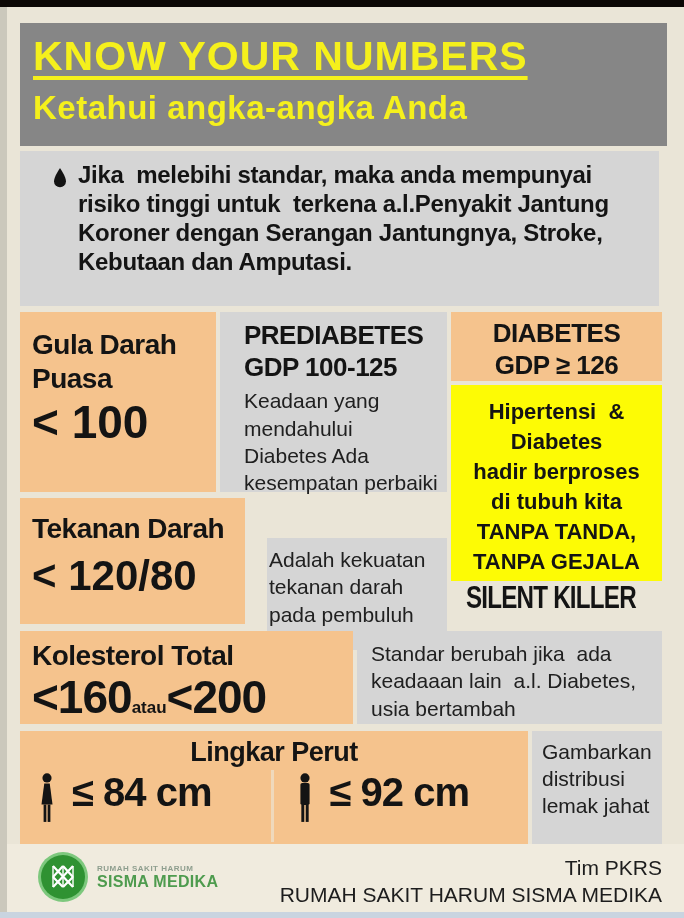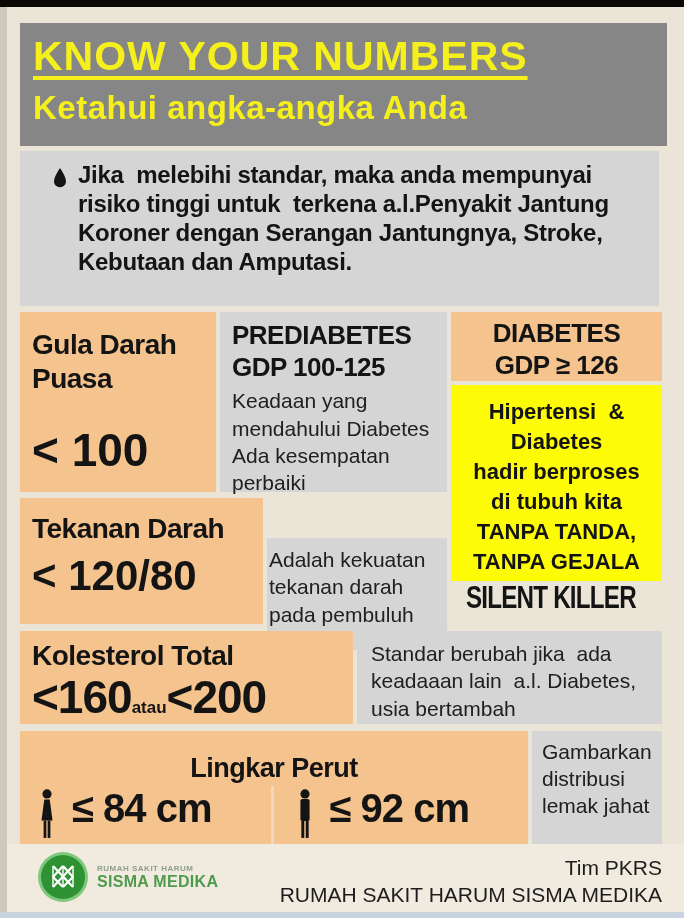--- a/index.html
+++ b/index.html
@@ -26,51 +26,51 @@
   .risk { left:20px; top:151px; width:639px; height:155px; padding:9px 8px 0 58px; }
   .risk .line { font-size:24px; font-weight:bold; color:#141414; line-height:29px; white-space:pre-wrap; letter-spacing:-0.3px; }
   .risk .drop { position:absolute; left:32px; top:16px; width:16px; height:22px; }
 
   .drop-svg { display:block; width:100%; height:100%; }
 
   
   .card-gula { left:20px; top:312px; width:196px; height:180px; padding:16px 8px 0 12px; }
   .card-title { font-size:28px; font-weight:bold; color:#141414; line-height:1.2; letter-spacing:-0.5px; }
   .big-value { font-size:46px; font-weight:bold; color:#141414; letter-spacing:0px; }
-  .card-gula .big-value { margin-top:28px; }
-
-  .card-prediabetes { left:220px; top:312px; width:227px; height:180px; padding:8px 8px 0 12px; }
+  .card-gula .big-value { margin-top:0; }
+
+  .card-prediabetes { left:220px; top:312px; width:227px; height:180px; padding:8px 8px 0 24px; }
   .bold-line { font-size:26px; font-weight:bold; color:#141414; line-height:1.22; letter-spacing:-0.5px; }
   .desc { font-size:21px; color:#202020; line-height:1.3; margin-top:4px; white-space:pre-wrap; }
 
   .card-diabetes { left:451px; top:312px; width:211px; height:69px; text-align:center; padding-top:6px; }
 
   .card-silent { left:451px; top:385px; width:211px; height:196px; text-align:center; padding-top:12px; }
   .card-silent .sline { font-size:22px; font-weight:bold; color:#141414; line-height:30px; white-space:pre-wrap; }
   .silent-row { display:flex; align-items:center; justify-content:flex-end; gap:2px; margin-top:3px; }
   .silent-row .drop-s { width:15px; height:20px; }
   .silent-text { font-size:31px; font-weight:bold; color:#141414; letter-spacing:-1px;
                  transform:scaleX(0.78); transform-origin:center; display:inline-block; white-space:nowrap; }
 
-  .card-tekanan { left:20px; top:498px; width:243px; height:126px; padding:14px 4px 0 12px; }
+  .card-tekanan { left:20px; top:498px; width:225px; height:126px; padding:14px 4px 0 12px; }
   .card-tekanan .big-value { font-size:42px; margin-top:6px; }
 
   .card-adalah { left:267px; top:498px; width:180px; height:112px; padding:8px 6px 0 2px;margin-top:40px; }
   .card-adalah .desc { margin-top:0; }
 
   .card-kolesterol { left:20px; top:631px; width:333px; height:93px; padding:8px 4px 0 12px; }
   .kol-value { margin-top:0px; line-height:1.05; }
   .kol-value .num { font-size:46px; font-weight:bold; color:#141414; letter-spacing:-1px; }
   .kol-value .conj { font-size:17px; font-weight:bold; color:#141414; }
 
   .card-standar { left:357px; top:631px; width:305px; height:93px; padding:9px 6px 0 14px; }
   .card-standar .desc { margin-top:0; }
 
   .card-lingkar { left:20px; top:731px; width:508px; height:113px; }
-  .lingkar-title { text-align:center; font-size:27px; font-weight:bold; color:#141414; padding-top:22px; letter-spacing:-0.5px; }
+  .lingkar-title { text-align:center; font-size:27px; font-weight:bold; color:#141414; padding-top:6px; letter-spacing:-0.5px; }
   .lingkar-cols { display:flex; height:72px; margin-top:2px; }
   .lingkar-col { flex:1; display:flex; align-items:flex-start; padding-left:16px; gap:14px; }
   .lingkar-col.right { border-left:3px solid #EFD9BC; padding-left:20px; }
   .person { width:22px; height:58px; }
   .lingkar-value { font-size:40px; font-weight:bold; color:#141414; letter-spacing:-1px; }
 
   .card-gambarkan { left:532px; top:731px; width:130px; height:113px; padding:8px 4px 0 10px; }
   .card-gambarkan .desc { margin-top:0; line-height:1.28; }
 
   

